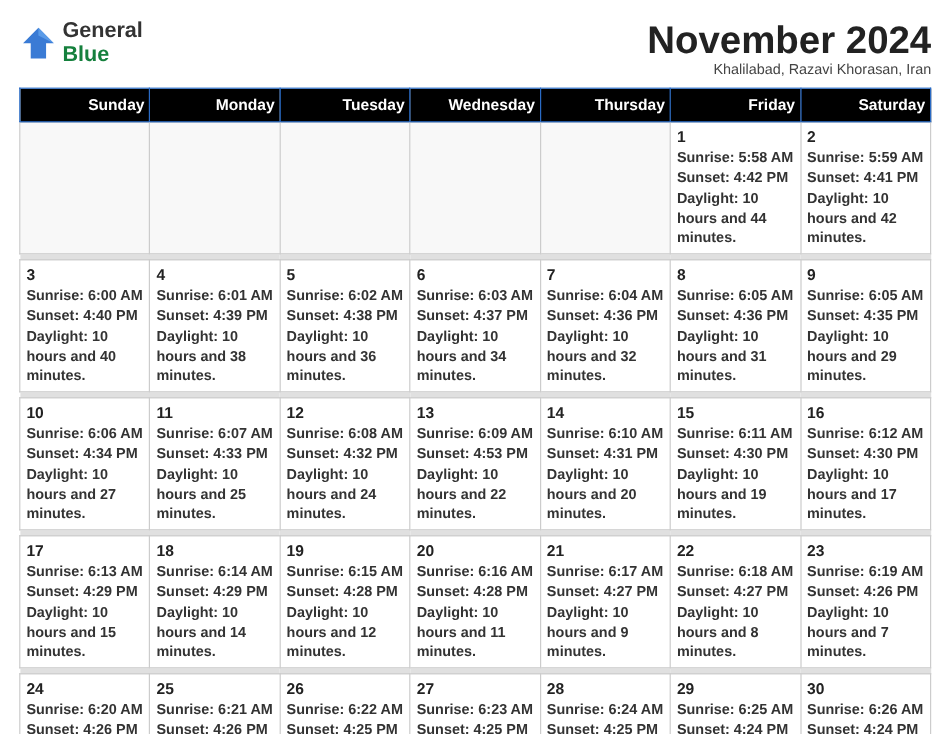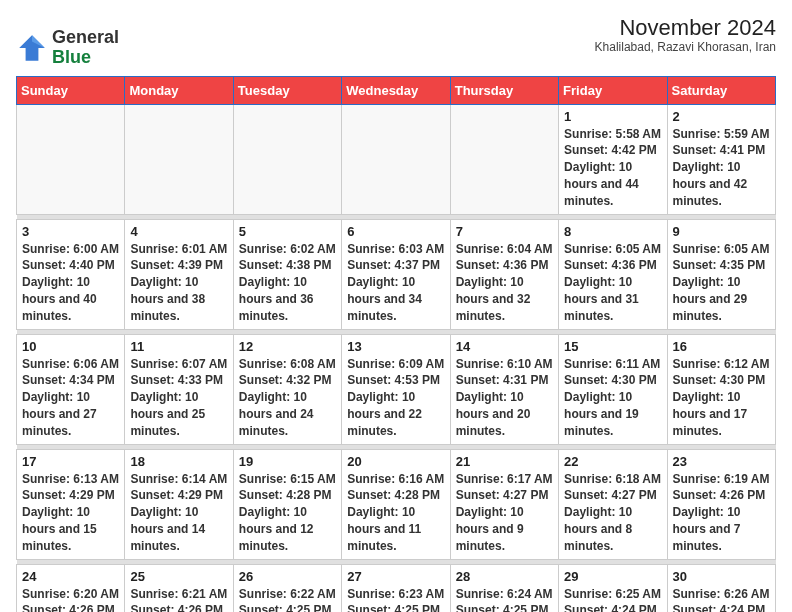--- a/index.html
+++ b/index.html
@@ -13,58 +13,57 @@
     .header {
       display: flex;
       justify-content: space-between;
       align-items: flex-start;
       margin-bottom: 8px;
     }
     .logo {
       display: flex;
       align-items: center;
       gap: 4px;
-      margin-top: 12px;
     }
     .logo-text {
       font-size: 18px;
       font-weight: bold;
       line-height: 1.1;
     }
     .logo-general { color: #333; }
     .logo-blue { color: #15803d; }
     .logo-icon {
       width: 32px;
       height: 32px;
     }
     .title-block {
       text-align: right;
     }
     .month-title {
-      font-size: 22px;
-      font-weight: normal;
+      font-size: 32px;
+      font-weight: bold;
       color: #222;
       line-height: 1.1;
     }
     .location-title {
       font-size: 12px;
       color: #444;
     }
     .calendar {
       width: 100%;
       border-collapse: collapse;
       table-layout: fixed;
     }
     .calendar th {
-      background: #ef4444;
+      background: #000000;
       color: #fff;
       font-size: 13px;
       font-weight: bold;
       padding: 6px 4px;
-      text-align: left;
+      text-align: right;
       border: 1px solid #2a6bc5;
     }
     .calendar td {
       border: 1px solid #ccc;
       vertical-align: top;
       padding: 4px 5px;
       min-height: 80px;
       height: 88px;
       background: #fff;
       font-size: 11px;

